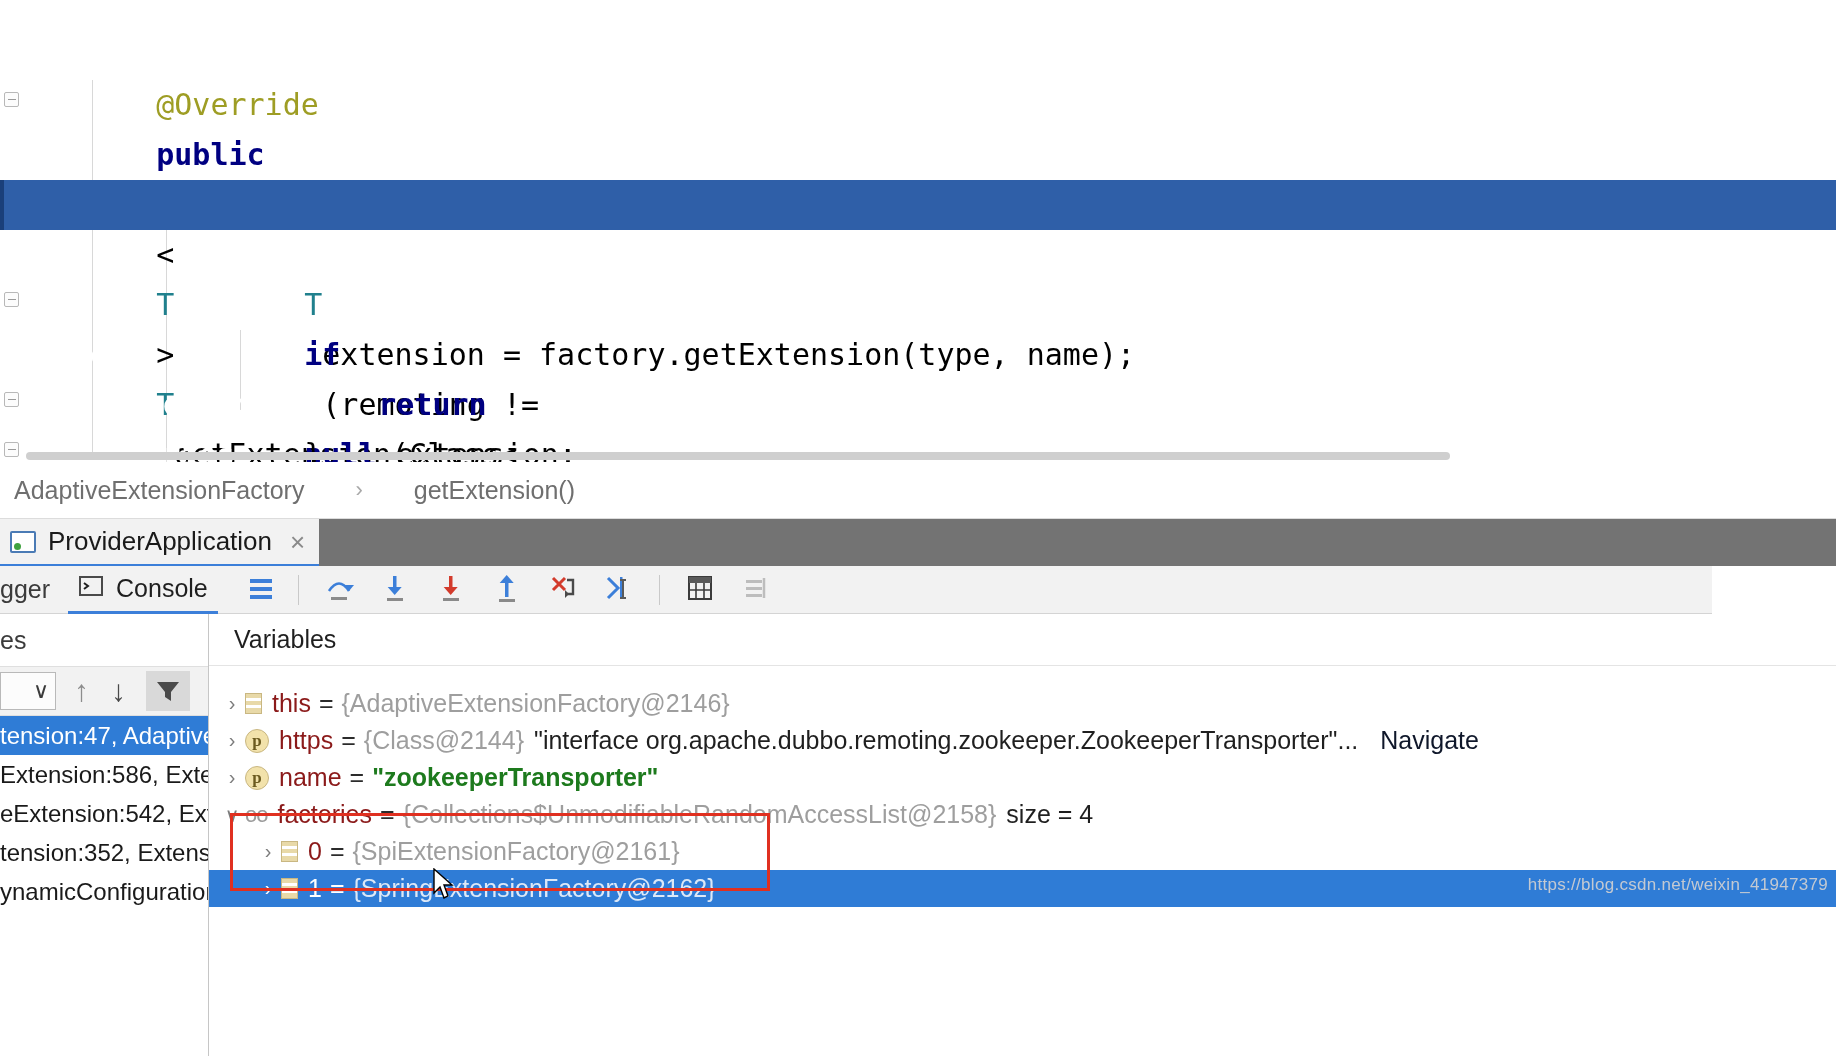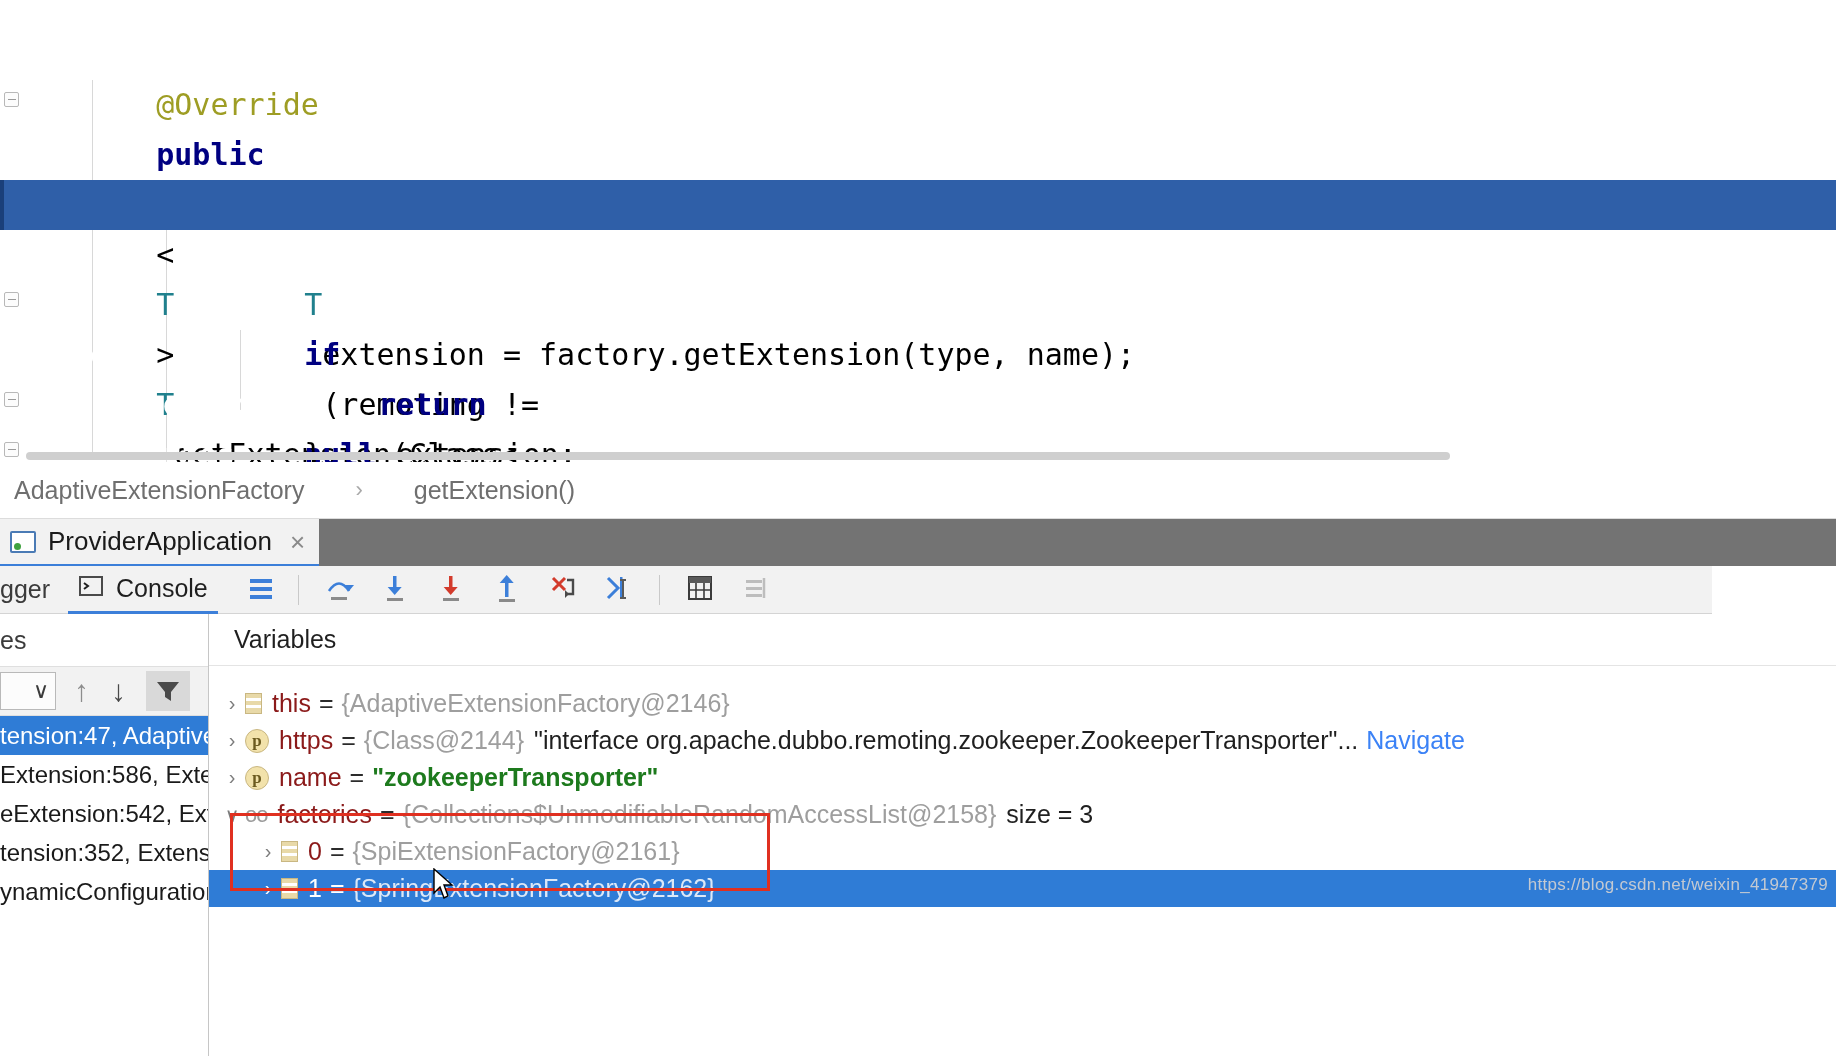--- a/index.html
+++ b/index.html
@@ -192,21 +192,21 @@
   }
   .vname { color: #8b1a1a; }
   .var-row.sel .vname { color: #ffffff; }
   .veq { color: #2b2b2b; margin: 0 8px; }
   .var-row.sel .veq { color: #ffffff; }
   .vref { color: #9e9e9e; }
   .var-row.sel .vref { color: #dce8f7; }
   .vstr { color: #1f1f1f; }
   .vstrgreen { color: #1d7a1d; font-weight: bold; }
   .vsize { color: #1f1f1f; margin-left: 10px; }
-  .navlink { color: #3b82f6; margin-left: 8px; }
+  .navlink { color: #0f172a; margin-left: 22px; }
 
   #red-box {
     position: absolute; left: 230px; top: 813px;
     width: 540px; height: 78px;
     border: 3px solid #e03020; pointer-events: none;
   }
 
   
   #mouse-cursor {
     position: absolute; left: 433px; top: 868px;
@@ -463,21 +463,21 @@
     <span class="veq">=</span>
     <span class="vstrgreen">"zookeeperTransporter"</span>
   </div>
 
   <div class="var-row">
     <span class="chev">∨</span>
     <span class="badge-list">oo</span>
     <span class="vname">factories</span>
     <span class="veq">=</span>
     <span class="vref">{Collections$UnmodifiableRandomAccessList@2158}</span>
-    <span class="vsize">size = 3</span>
+    <span class="vsize">size = 4</span>
   </div>
 
   <div class="var-row" style="padding-left:36px">
     <span class="chev">›</span>
     <span class="badge-field"></span>
     <span class="vname">0</span>
     <span class="veq">=</span>
     <span class="vref">{SpiExtensionFactory@2161}</span>
   </div>
 

